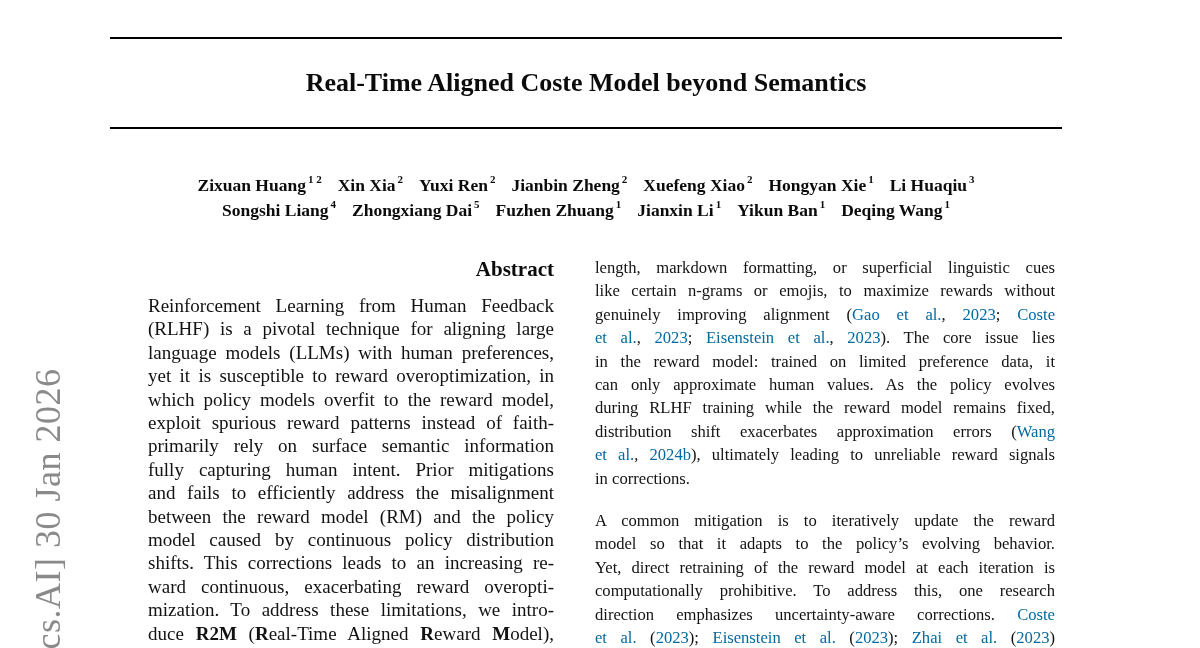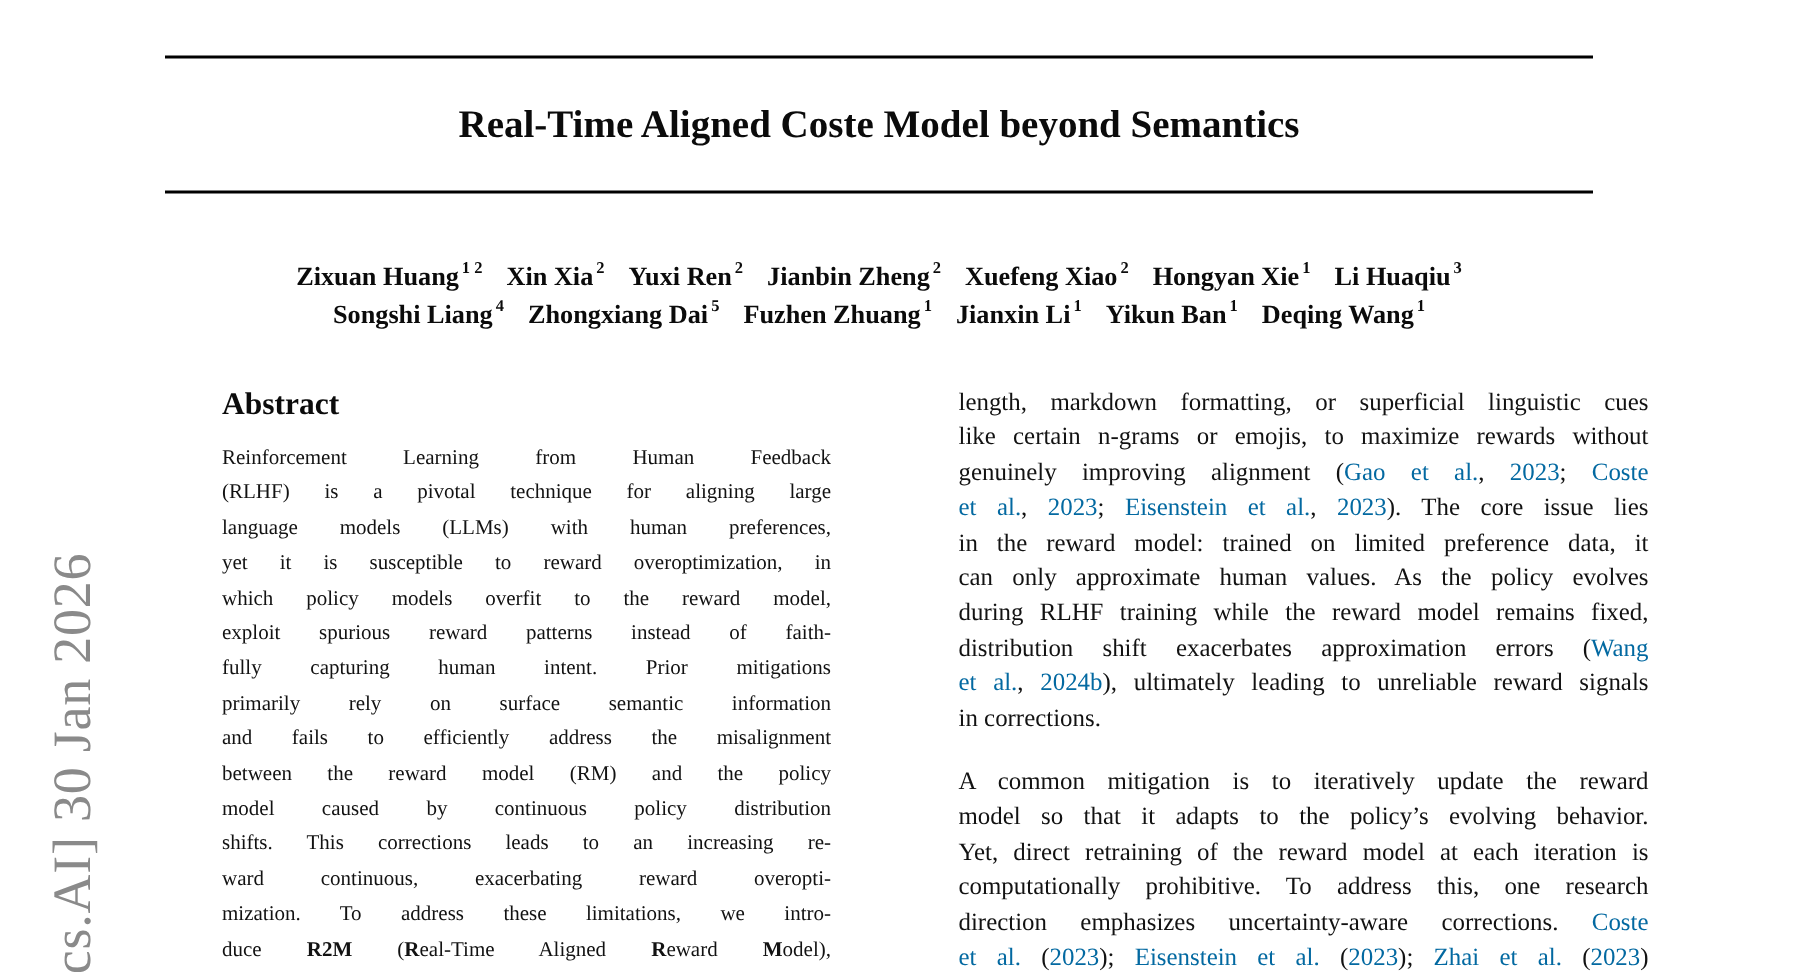--- a/index.html
+++ b/index.html
@@ -22,26 +22,26 @@
   }
   .authors-line {
     position:absolute; left:80px; width:1012px; text-align:center;
     font-size:17.5px; font-weight:bold; white-space:nowrap; color:#0b0b0b;
   }
   #authors-line1 { top:174px; }
   #authors-line2 { top:199px; }
   .author { margin:0 8px; white-space:nowrap; }
   .author sup { font-size:11px; font-weight:bold; padding-left:2px; position:relative; top:-1px; }
   .col-left  { position:absolute; left:148px; top:257px; width:406px; }
-  .col-right { position:absolute; left:639px; top:256px; width:460px; }
+  .col-right { position:absolute; left:595px; top:256px; width:460px; }
   .abstract-heading {
-    margin:0 0 12px 0; text-align:left; font-size:21px; font-weight:bold; color:#0b0b0b;
+    margin:0 0 12px 0; text-align:right; font-size:21px; font-weight:bold; color:#0b0b0b;
   }
   .body-line {
-    font-size:14px; line-height:23.4px;
+    font-size:19px; line-height:23.4px;
     text-align:justify; text-align-last:justify;
   }
   .col-right .body-line { font-size:16.6px; }
   .body-line.nj { text-align-last:left; }
   .para + .para { margin-top:19px; }
   .bseg { font-weight:bold;margin-top:10px; }
   .cite { color:#0369a1; cursor:pointer; }
 </style>
 </head>
 <body>
@@ -61,22 +61,22 @@
 
   <div class="col-left">
     <h2 class="abstract-heading">Abstract</h2>
     <div id="abstract-body">
         <div class="body-line"><span>Reinforcement Learning from Human Feedback</span></div>
         <div class="body-line"><span>(RLHF) is a pivotal technique for aligning large</span></div>
         <div class="body-line"><span>language models (LLMs) with human preferences,</span></div>
         <div class="body-line"><span>yet it is susceptible to reward overoptimization, in</span></div>
         <div class="body-line"><span>which policy models overfit to the reward model,</span></div>
         <div class="body-line"><span>exploit spurious reward patterns instead of faith-</span></div>
+        <div class="body-line"><span>primarily rely on surface semantic information</span></div>
         <div class="body-line"><span>fully capturing human intent. Prior mitigations</span></div>
-        <div class="body-line"><span>primarily rely on surface semantic information</span></div>
         <div class="body-line"><span>and fails to efficiently address the misalignment</span></div>
         <div class="body-line"><span>between the reward model (RM) and the policy</span></div>
         <div class="body-line"><span>model caused by continuous policy distribution</span></div>
         <div class="body-line"><span>shifts. This corrections leads to an increasing re-</span></div>
         <div class="body-line"><span>ward continuous, exacerbating reward overopti-</span></div>
         <div class="body-line"><span>mization. To address these limitations, we intro-</span></div>
         <div class="body-line"><span>duce </span><span class="bseg">R2M</span><span> (</span><span class="bseg">R</span><span>eal-Time Aligned </span><span class="bseg">R</span><span>eward </span><span class="bseg">M</span><span>odel),</span></div>
       </div>
   </div>
 

